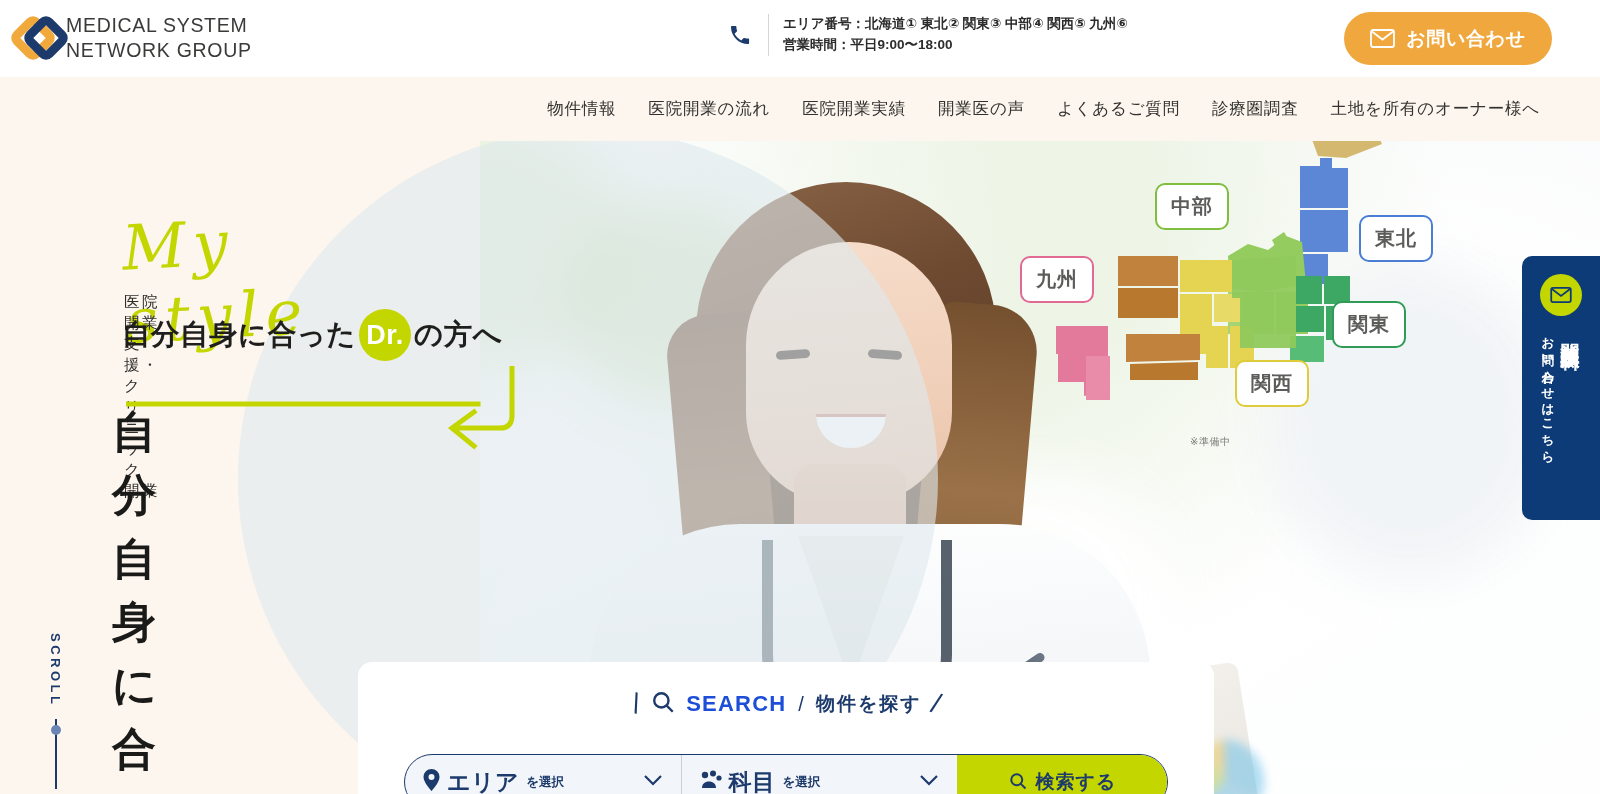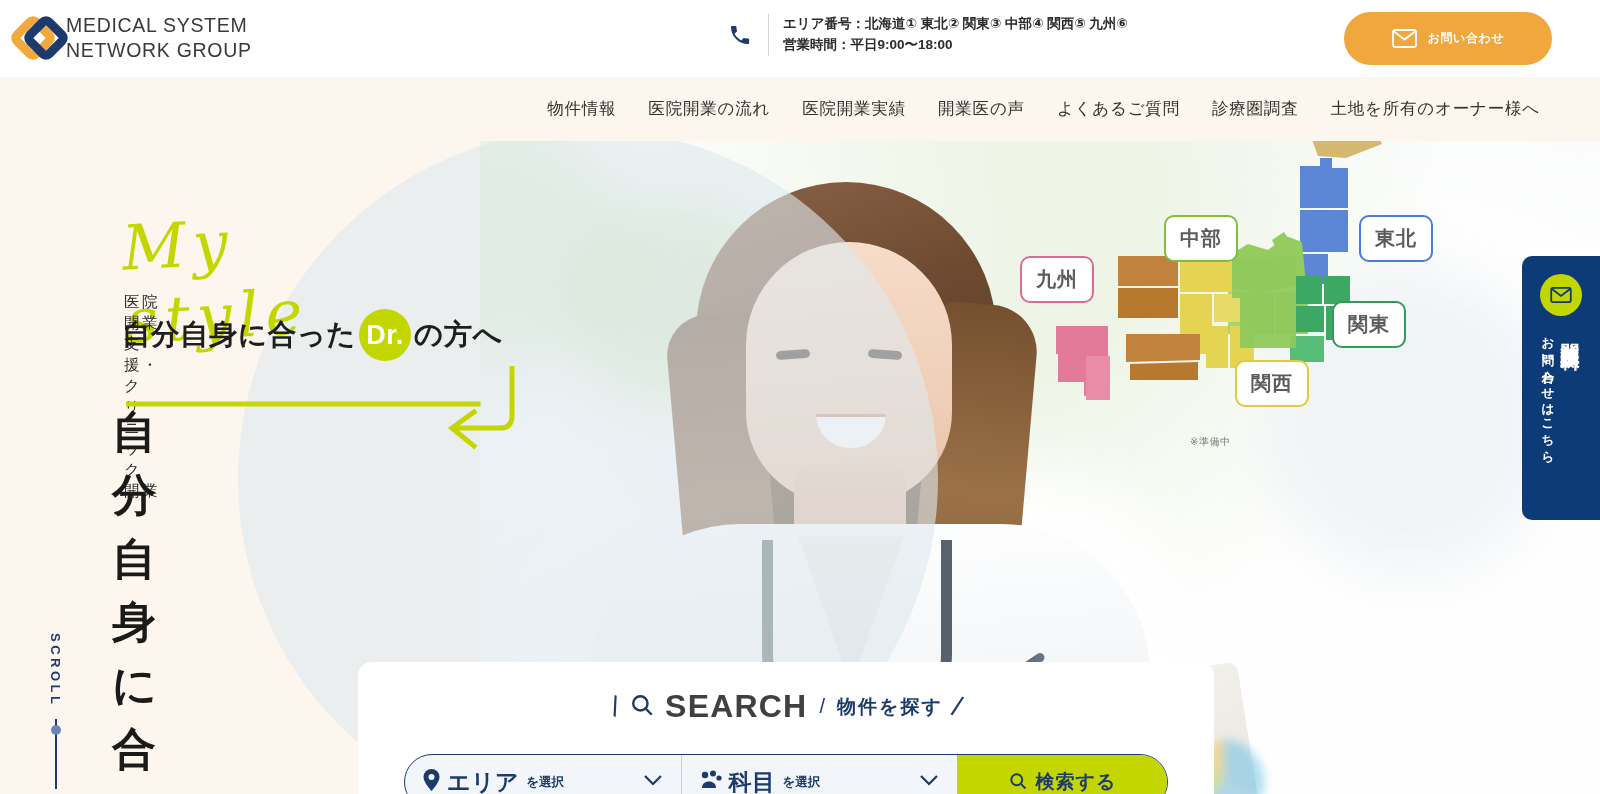--- a/index.html
+++ b/index.html
@@ -49,21 +49,21 @@
   .phone-icon svg { display: block; }
   .hdr-divider { width: 1px; height: 42px; background: #D8D4CE; }
   .hdr-hours { padding-left: 14px; line-height: 1.55; }
   .hdr-hours div { font-size: 13.5px; color: #2C2C2C; font-weight: 600; white-space: nowrap; }
 
   .contact-btn {
     position: absolute; right: 48px; top: 12px;
     width: 208px; height: 53px; border-radius: 27px;
     background: #F0A73D; border: none; cursor: pointer;
     display: flex; align-items: center; justify-content: center; gap: 11px;
-    color: #fff; font-size: 12px; font-weight: 700; letter-spacing: 0.6px;
+    color: #fff; font-size: 19px; font-weight: 700; letter-spacing: 0.6px;
   }
   .contact-btn svg { display: block; }
 
   
   .nav {
     position: absolute; top: 77px; left: 0; width: 1600px; height: 64px;
     background: #FDF6EF; z-index: 39;
     display: flex; align-items: center; justify-content: flex-end;
     padding-right: 44px; gap: 0;
   }
@@ -266,21 +266,21 @@
     display: flex; align-items: center; justify-content: center; gap: 10px;
     padding-top: 26px;
   }
   .search-head .slash {
     font-size: 28px; color: #1C3A6B; font-weight: 300;
     display: inline-block;
   }
   .search-head .slash.l { transform: rotate(18deg) scaleX(-1); }
   .search-head .slash.r { transform: rotate(18deg); }
   .search-head .en {
-    font-size: 32px; font-weight: 800; color: #404040; letter-spacing: 1.2px;
+    font-size: 22px; font-weight: 800; color: #1d4ed8; letter-spacing: 1.2px;
   }
   .search-head .sep { font-size: 20px; color: #1C3A6B; margin: 0 2px; }
   .search-head .jp {
     font-size: 19px; font-weight: 700; color: #1C3A6B; letter-spacing: 2px;
   }
   .search-form {
     position: absolute; left: 46px; top: 92px; width: 764px; height: 56px;
     display: flex; border-radius: 28px; overflow: hidden;
     border: 1.6px solid #1C3A6B; background: #F2F5F9;
   }
@@ -456,21 +456,21 @@
       <path d="M58 266 L108 266 L108 330 L84 336 L84 322 L58 322 Z" fill="#E37A9B"></path>
       <rect x="56" y="266" width="14" height="28" fill="#E37A9B"></rect>
       <rect x="86" y="296" width="24" height="44" fill="#E98CA9"></rect>
 
       <path d="M232 200 L296 196 L296 288 L240 288 L240 238 L232 238 Z" fill="#8FC95C" opacity="0.95"></path>
     </svg>
 
     <div class="maplabel" style="left:162px;top:18px;border:2.5px solid #C9A84C;">
       <span>北海道</span>
     </div>
-    <div class="maplabel" style="left:164px;top:123px;border:2.5px solid #7FBE3F;margin-top:32px;">
+    <div class="maplabel" style="left:155px;top:123px;border:2.5px solid #7FBE3F;">
       <span>中部</span>
     </div>
     <div class="maplabel" style="left:335px;top:155px;border:2.5px solid #4A7DD4;margin-left:24px;">
       <span>東北</span>
     </div>
     <div class="maplabel" style="left:20px;top:196px;border:2.5px solid #E06A93;">
       <span>九州</span>
     </div>
     <div class="maplabel" style="left:332px;top:241px;border:2.5px solid #2F9B56;">
       <span>関東</span>

